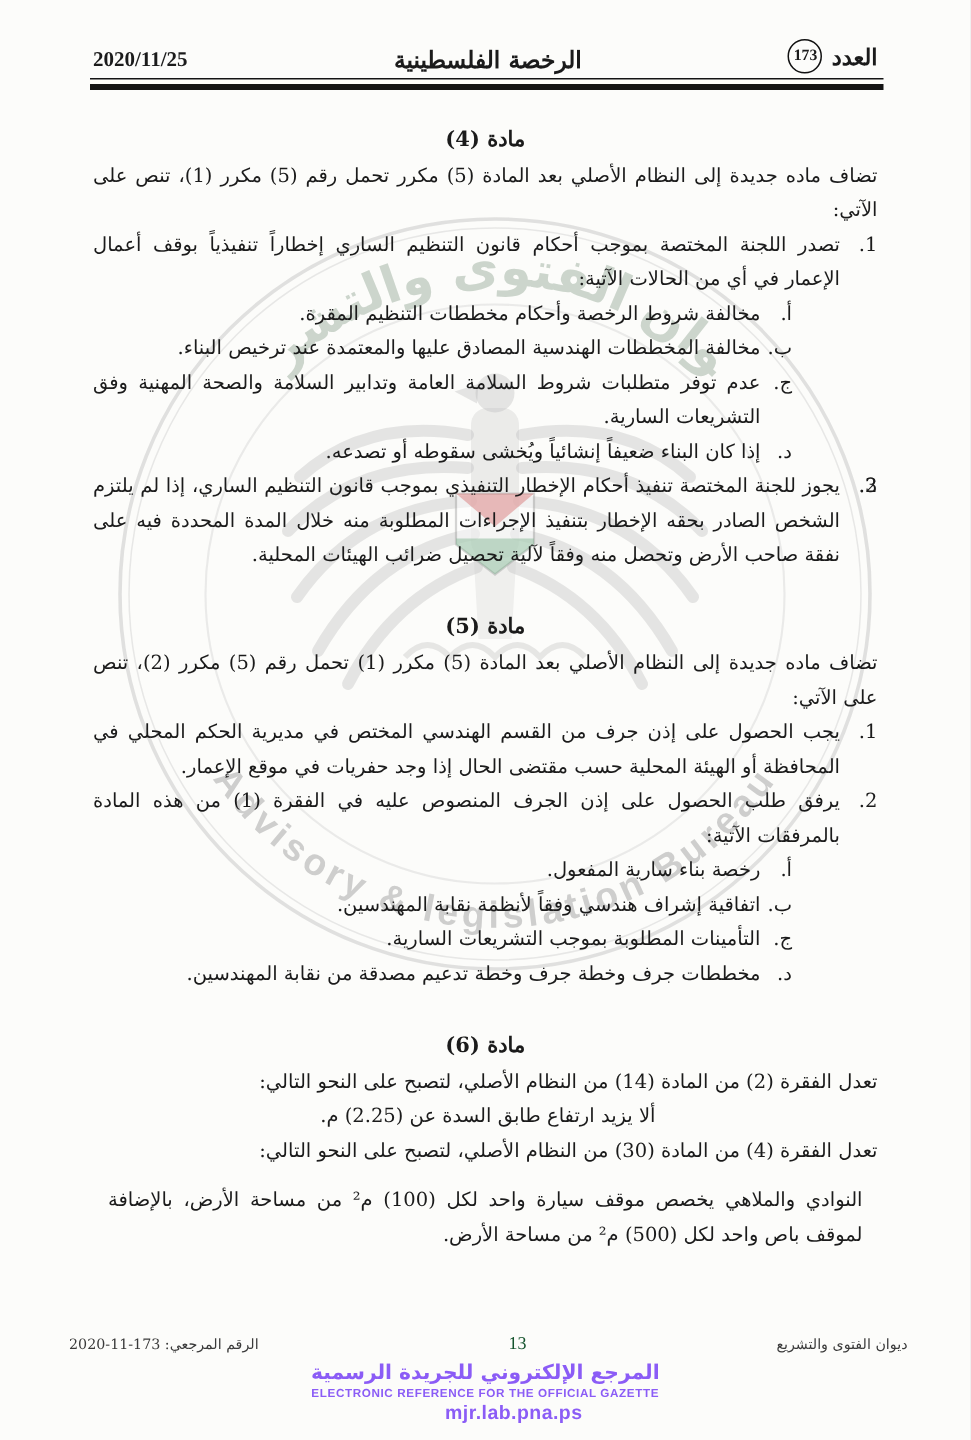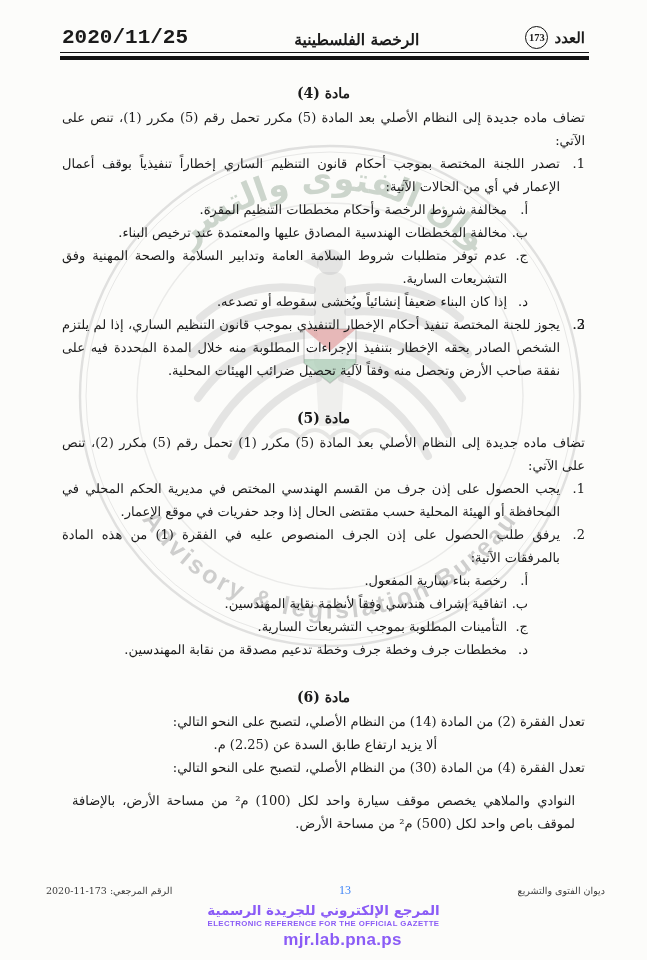--- a/index.html
+++ b/index.html
@@ -21,21 +21,21 @@
     display:flex;justify-content:space-between;align-items:flex-end;
     padding:26px 62px 0 62px;
   }
   .issue-block{display:flex;align-items:center;gap:6px;font-weight:700;font-size:15px;}
   .issue-circle{
     width:21px;height:21px;border:1.6px solid #111;border-radius:50%;
     display:flex;align-items:center;justify-content:center;
     font-size:10.5px;font-weight:700;font-family:"Liberation Serif",serif;
   }
   .gazette-title{font-weight:700;font-size:15.5px;letter-spacing:.2px;}
-  .header-date{font-weight:700;font-size:21px;direction:ltr;font-family:Liberation Mono, monospace;}
+  .header-date{font-weight:700;font-size:14px;direction:ltr;font-family:Liberation Serif, serif;}
   .rules{
     height:3px;margin:3px 58px 0 60px;
     border-top:1.8px solid #141414;
     border-bottom:4.6px solid #141414;
   }
   
   .content{
     padding:12px 62px 0 62px;
     font-size:13px;line-height:23px;
     text-align:justify;
@@ -54,26 +54,26 @@
   .note-line{padding-right:148px;}
   .article-body{margin:10px;}
   
   .footer{position:absolute;left:0;right:0;bottom:10px;z-index:1;}
   .footer-row{
     display:flex;justify-content:space-between;align-items:flex-start;
     padding:0 42px 0 46px;
     font-size:9.5px;color:#3a3a3a;
   }
   .footer-dept,.footer-ref{white-space:nowrap;}
-  .page-number{font-size:12px;color:#3b82f6;font-family:"Liberation Serif",serif;transform:translatey(-2px);}
+  .page-number{font-size:12px;color:#14532d;font-family:"Liberation Serif",serif;transform:translatey(-2px);}
   .logo-block{text-align:center;margin-top:2px;line-height:1.25;}
   .logo-ar{font-size:13.5px;font-weight:700;font-family:"DejaVu Sans","Liberation Sans",sans-serif;}
   .logo-en{font-size:7.8px;font-weight:700;letter-spacing:.4px;direction:ltr;
            font-family:"Liberation Sans","DejaVu Sans",sans-serif;}
-  .logo-url{font-size:17px;font-weight:700;direction:ltr;letter-spacing:.3px;
+  .logo-url{font-size:13px;font-weight:700;direction:ltr;letter-spacing:.3px;
            font-family:"Liberation Sans","DejaVu Sans",sans-serif;padding-left:38px;}
 </style>
 </head>
 <body>
 
 <div class="page">
 
   <svg class="watermark" width="647" height="960" viewBox="0 0 647 960" aria-hidden="true">
     <g>
       <circle cx="330" cy="396" r="250" fill="none" stroke="#bfbfbf" stroke-width="2.4" opacity="0.45"></circle>

